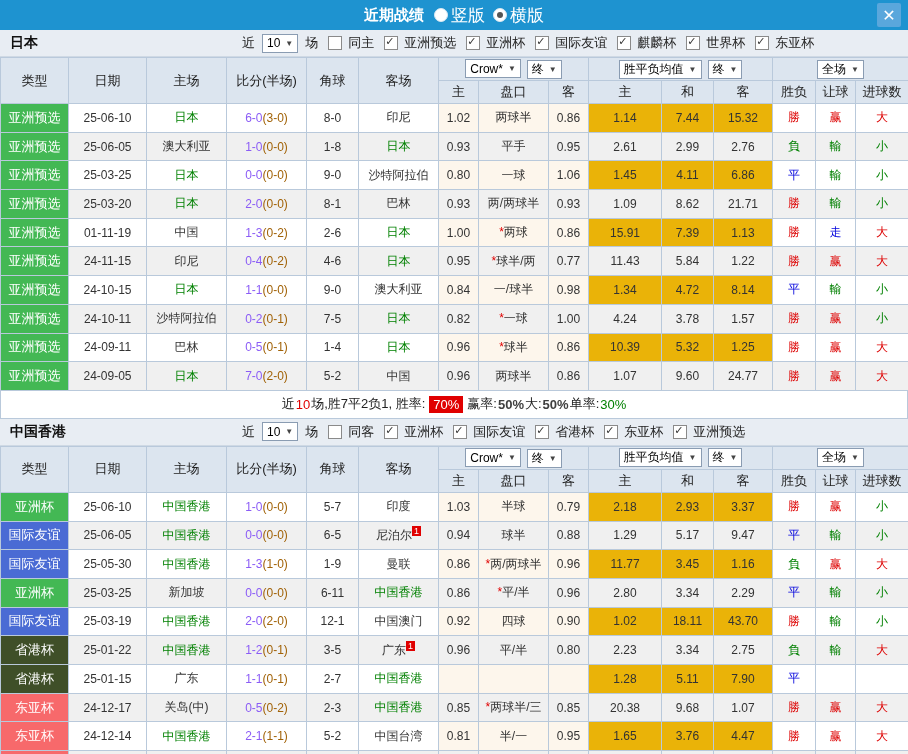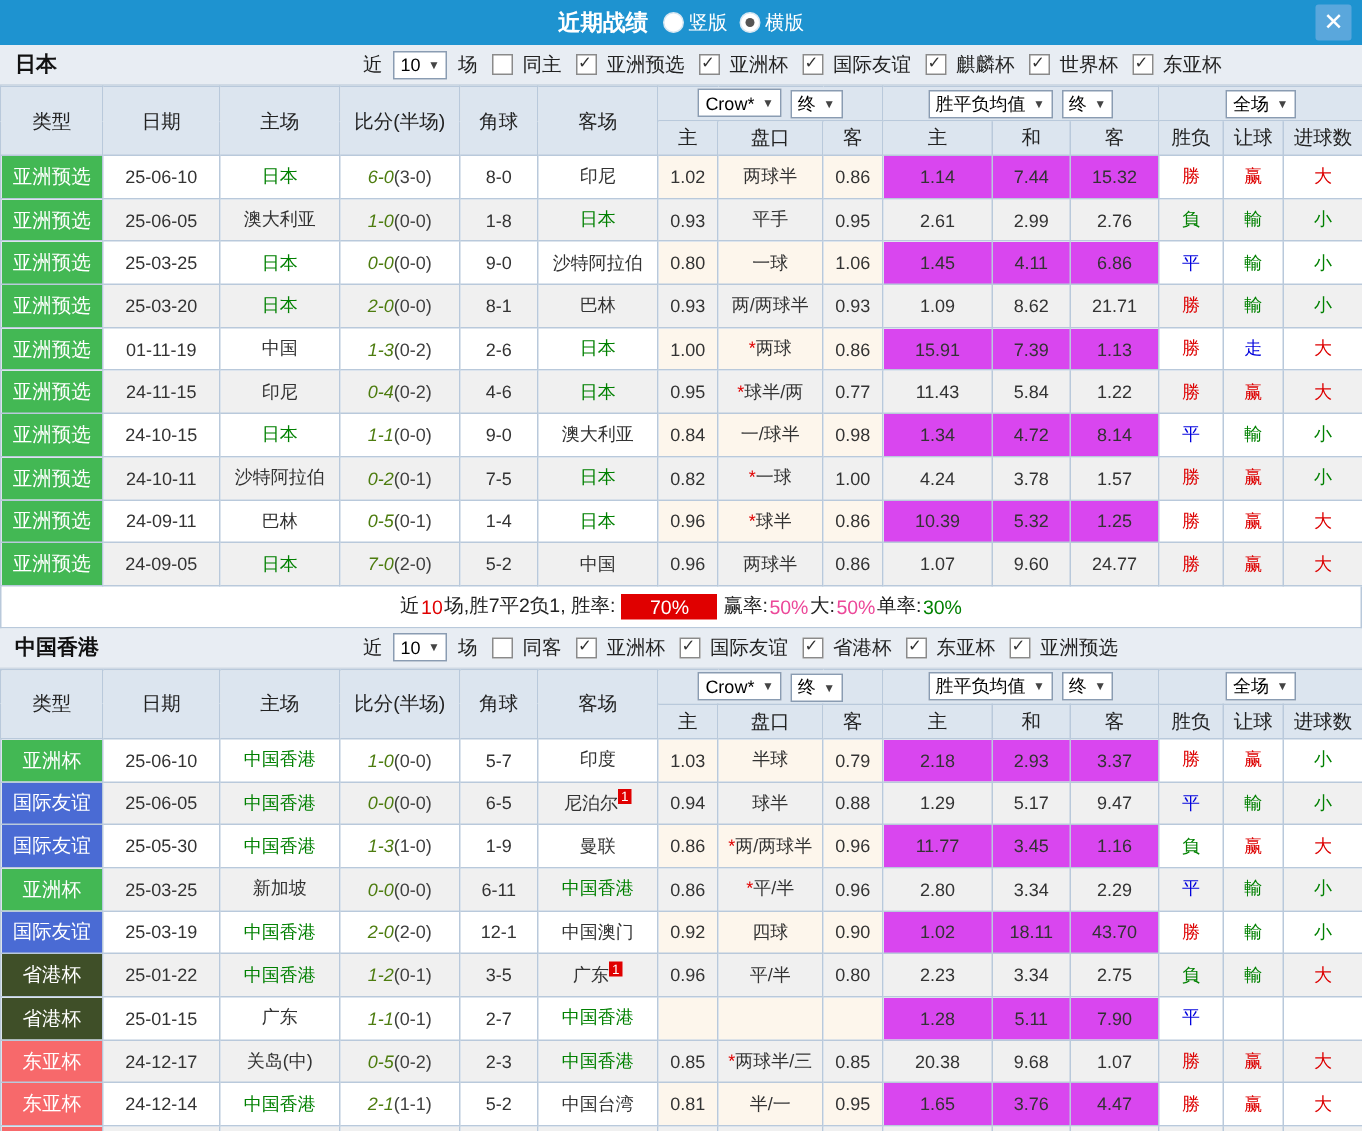--- a/index.html
+++ b/index.html
@@ -3,49 +3,49 @@
 <meta charset="utf-8">
 <style>
   html,body{margin:0;padding:0;}
   body{width:908px;height:754px;overflow:hidden;background:#fff;
        font-family:"Liberation Sans","DejaVu Sans",sans-serif;font-size:13px;color:#333;}
   .titlebar{height:30px;background:#1e93d0;position:relative;display:flex;align-items:center;justify-content:center;}
   .titlebar .title{color:#fff;font-weight:bold;font-size:15px;}
   .radio-group{display:inline-flex;align-items:center;margin-left:2px;}
   .radio{width:12px;height:12px;border-radius:50%;background:#fff;border:1px solid #d7e7f2;display:inline-block;position:relative;margin:0 3px 0 8px;}
   .radio.sel::after{content:"";position:absolute;left:3px;top:3px;width:6px;height:6px;border-radius:50%;background:#555;}
-  .radio-label{color:#fff;font-size:13px;}
+  .radio-label{color:#fff;font-size:17px;}
   .close-btn{position:absolute;right:7px;top:3px;width:24px;height:24px;background:#5aa7dc;border-radius:2px;
              display:flex;align-items:center;justify-content:center;color:#fff;font-size:16px;font-weight:bold;cursor:pointer;}
   .band{height:26px;background:#e8edf3;border-bottom:1px solid #cfd9e4;display:flex;align-items:center;}
   .team{font-weight:bold;font-size:14px;color:#111;margin-left:10px;width:230px;flex:none;}
   .filters{display:flex;align-items:center;gap:2px;white-space:nowrap;}
   .ft{margin:0 2px;color:#222;}
   .cb{width:12px;height:12px;border:1px solid #8a8a8a;background:#fff;display:inline-block;position:relative;margin:0 2px 0 6px;flex:none;}
   .cb.chk::after{content:"\2713";position:absolute;left:0px;top:-2px;font-size:11px;color:#333;font-weight:bold;}
   .select{display:inline-flex;align-items:center;border:1px solid #8a9cb2;background:#fff;height:17px;padding:0 4px;margin:0 3px;font-size:12px;color:#000;gap:5px;}
   .select .arr{font-size:8px;color:#444;}
   table{border-collapse:collapse;table-layout:fixed;width:908px;}
   th,td{border:1px solid #b9c9db;text-align:center;overflow:hidden;white-space:nowrap;padding:0;font-weight:normal;}
   thead th{background:#dce5ef;color:#222;font-size:13px;height:22px;}
   tbody td{height:27.7px;font-size:12px;}
   tr.alt td{background:#f0f0f0;}
   td.cream{background:#fdf6ec;}
-  td.lblue{background:#d946ef;}
+  td.lblue{background:#eab308;}
   td.badge-cell{color:#fff;font-size:13px;}
   .grn{color:#008000;}
-  .score-m{color:#4d7c0f;font-style:italic;}
-  .score-h{color:#404040;}
+  .score-m{color:#8b5cf6;}
+  .score-h{color:#a16207;}
   .star{color:#e00000;}
   .sup{background:#e00000;color:#fff;font-size:9px;padding:0 2px;vertical-align:super;line-height:10px;}
   .summary{height:27px;border:1px solid #b9c9db;border-top:none;display:flex;align-items:center;justify-content:center;font-size:13px;color:#222;gap:1px;}
   .seg-red{color:#e00000;}
-  .seg-blue{color:#ec4899;}
+  .seg-blue{color:#404040;font-weight:bold;}
   .seg-green{color:#008000;}
-  .seg-badge{background:#e00000;color:#fff;padding:1px 19px;margin:0 3px;}
+  .seg-badge{background:#e00000;color:#fff;padding:1px 4px;margin:0 3px;}
 </style>
 </head>
 <body>
 
 <div class="titlebar">
   <span class="title">近期战绩</span>
   <span class="radio-group">
     <span class="radio"></span>
     <span class="radio-label">竖版</span>
     <span class="radio sel"></span>

